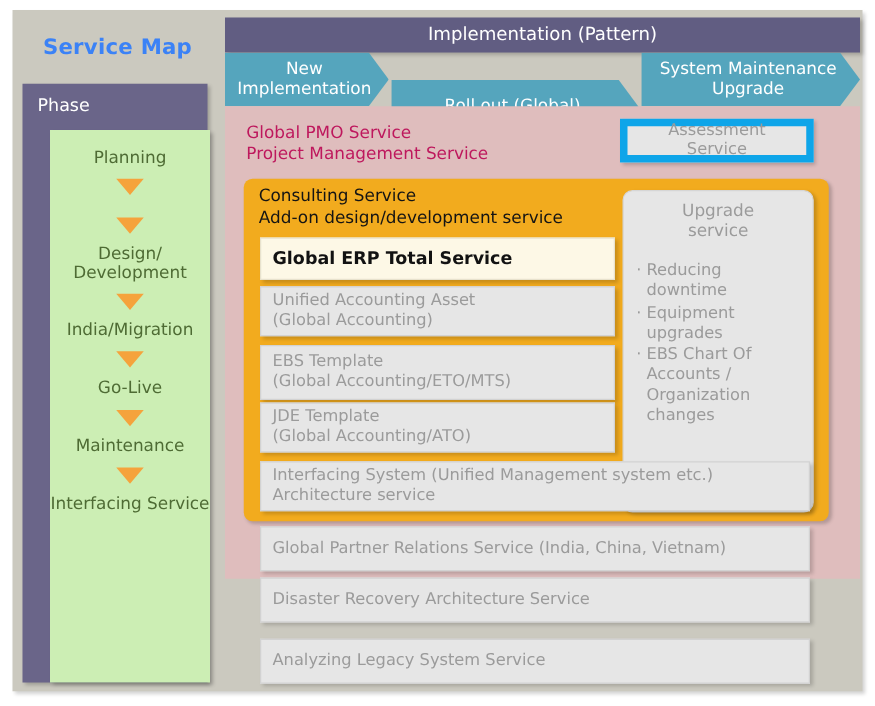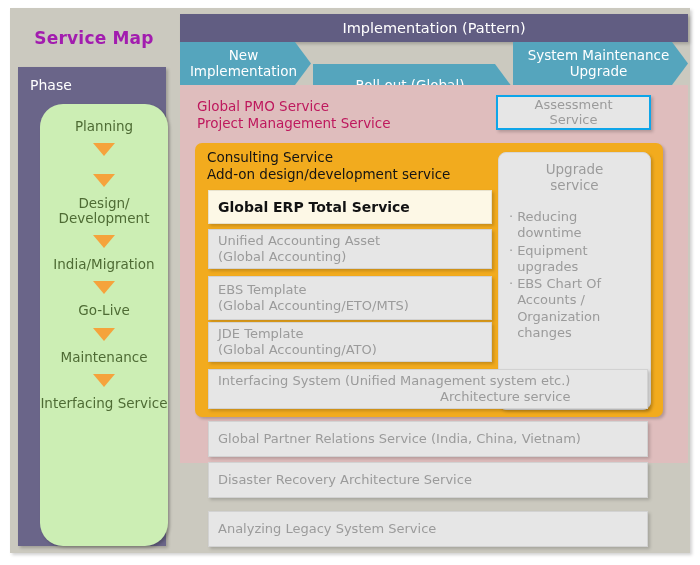--- a/index.html
+++ b/index.html
@@ -27,21 +27,21 @@
   }
   
   .service-map-title {
     position: absolute;
     left: 14px;
     top: 28px;
     width: 160px;
     text-align: center;
     font-size: 17px;
     font-weight: bold;
-    color: #a21caf;
+    color: #3b82f6;
     letter-spacing: 0.2px;
   }
   
   .phase-panel {
     position: absolute;
     left: 18px;
     top: 67px;
     width: 148px;
     height: 479px;
     background: #6a6589;
@@ -62,21 +62,20 @@
     width: 128px;
     height: 442px;
     background: #cceeb4;
     box-shadow: 2px 2px 3px rgba(0,0,0,0.22);
     display: flex;
     flex-direction: column;
     align-items: center;
     justify-content: flex-start;
     padding-top: 15px;
     box-sizing: border-box;
-    border-radius: 23px;
   }
   .phase-step {
     font-size: 13.5px;
     color: #4e6b34;
     text-align: center;
     line-height: 1.12;
     width: 100%;
   }
   .phase-arrow {
     width: 0;
@@ -149,21 +148,21 @@
     white-space: pre-line;
   }
   
   .assessment-box {
     position: absolute;
     left: 496px;
     top: 95px;
     width: 155px;
     height: 35px;
     background: #e6e6e6;
-    border: 2px solid #0ea5e9;
+    border: 6px solid #0ea5e9;
     box-shadow: 2px 2px 3px rgba(0,0,0,0.2);
     display: flex;
     align-items: center;
     justify-content: center;
     text-align: center;
     font-size: 13px;
     color: #9b9b9b;
     line-height: 1.15;
     white-space: pre-line;
     box-sizing: border-box;
@@ -226,21 +225,21 @@
     box-shadow: 2px 2px 3px rgba(0,0,0,0.18);
     box-sizing: border-box;
     font-size: 13px;
     color: #9b9b9b;
     line-height: 1.2;
     padding: 6px 9px;
     white-space: pre-line;
     display: flex;
     align-items: center;
   }
-  .wide-0 { top: 369px; height: 40px; text-align: right; }
+  .wide-0 { top: 369px; height: 40px; }
   .wide-1 { top: 421px; height: 36px; }
   .wide-2 { top: 462px; height: 36px; }
   .wide-3 { top: 511px; height: 36px; }
 
   
   .upgrade-box {
     position: absolute;
     left: 498px;
     top: 152px;
     width: 153px;

